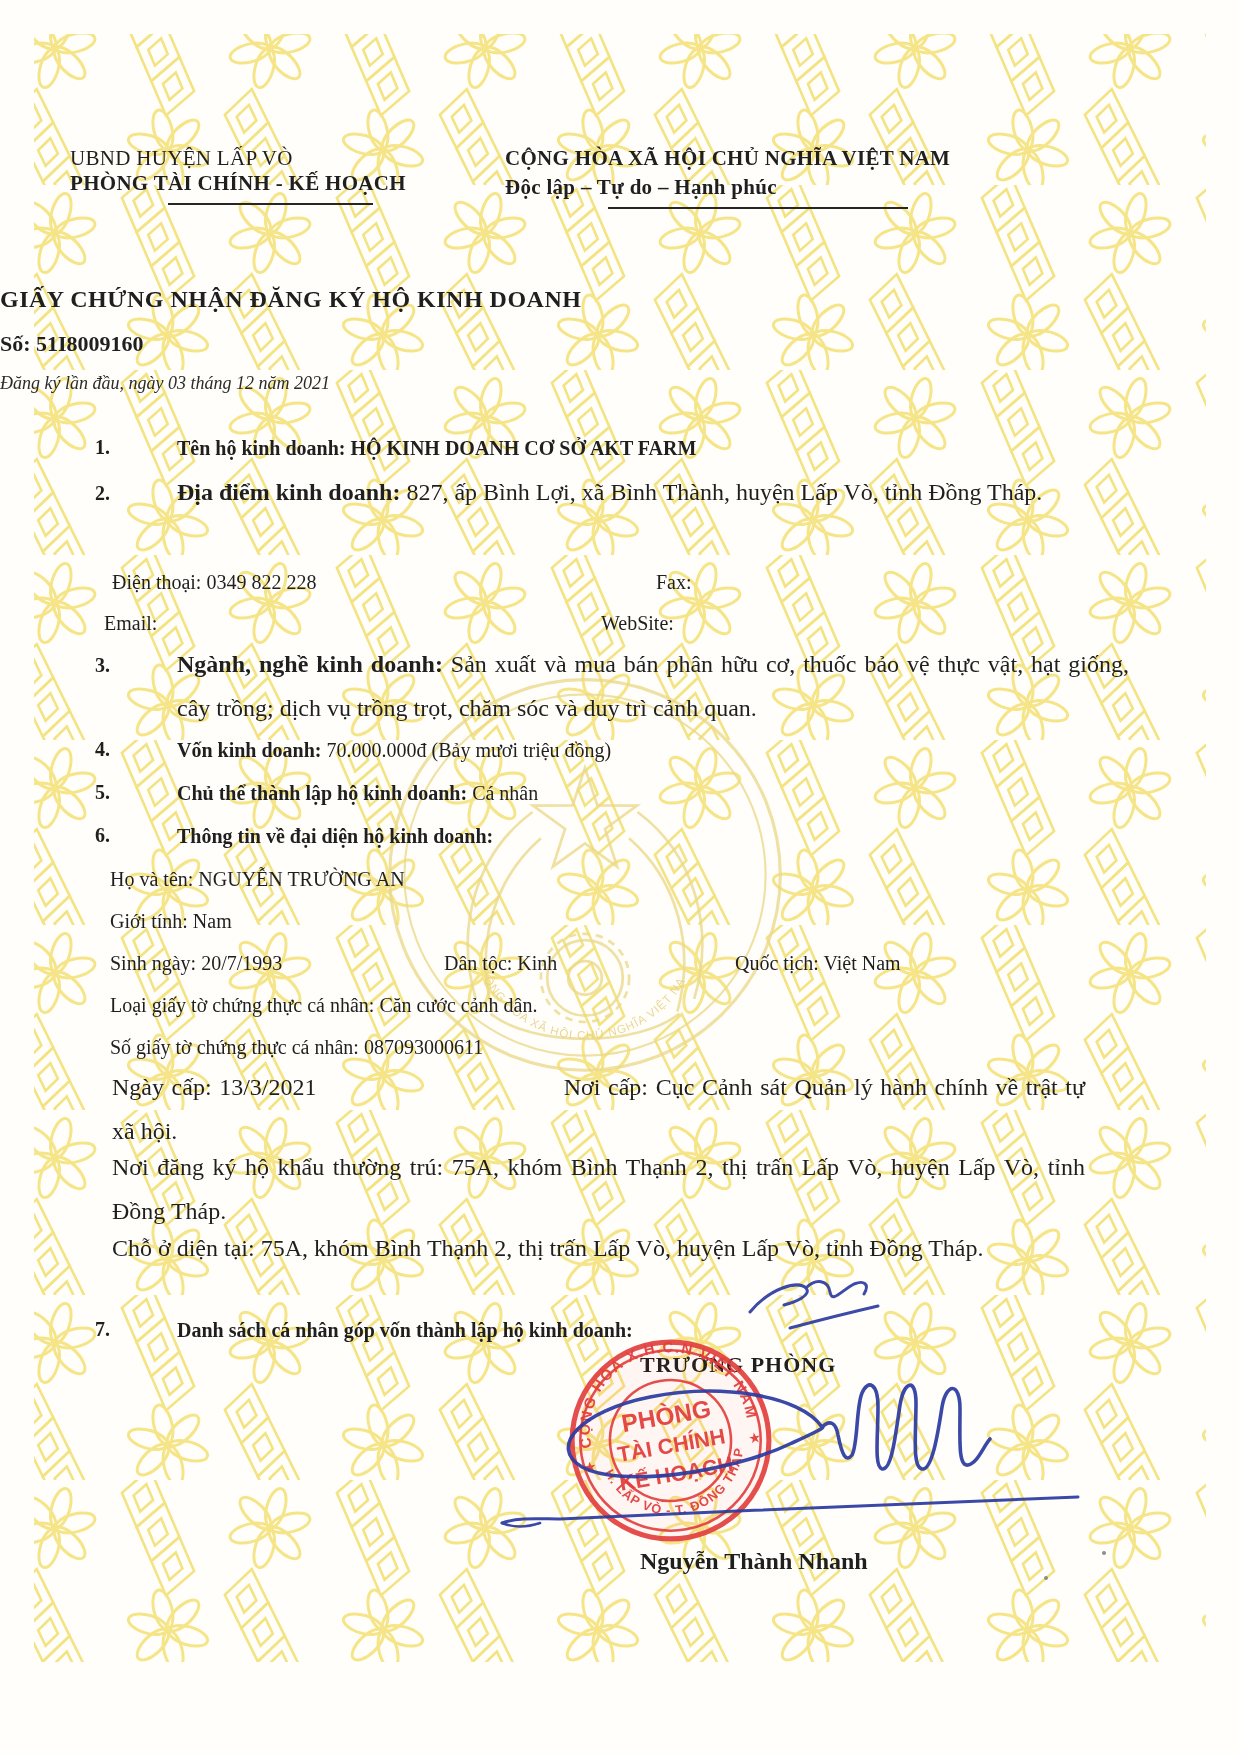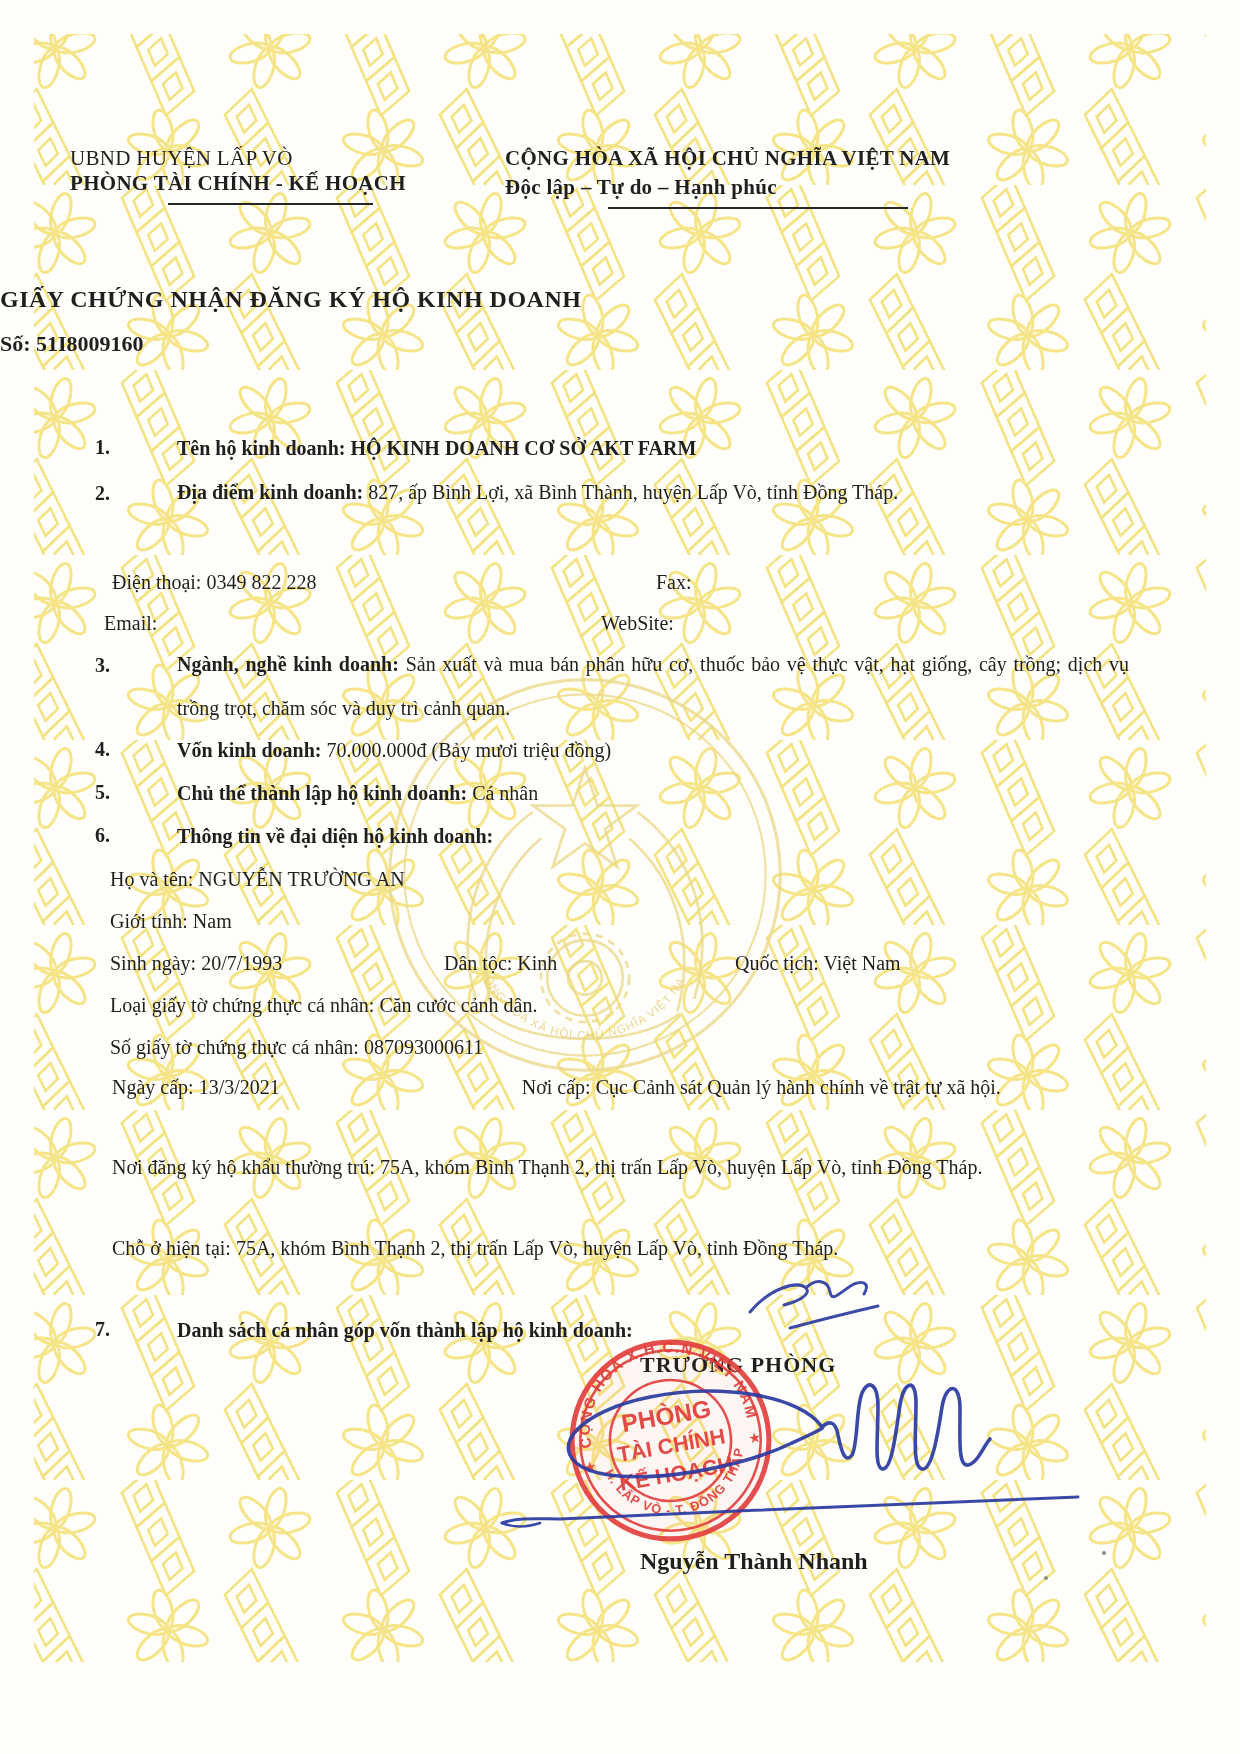--- a/index.html
+++ b/index.html
@@ -5,21 +5,21 @@
   html,body{margin:0;padding:0;background:#ffffff;}
   .page{
     position:relative;width:1240px;height:1754px;overflow:hidden;
     background:#fffefb;color:#1f1f1f;
     font-family:"Liberation Serif","DejaVu Serif",serif;
   }
   .abs{position:absolute;}
   .b{font-weight:bold;}
   .ctr{text-align:left;}
   .body-text{font-size:20px;line-height:1.2;}
-  .para{font-size:20px;line-height:44px;text-align:justify;}
+  .para{font-size:24px;line-height:44px;text-align:justify;}
   .num{position:absolute;left:95px;font-size:20px;font-weight:bold;}
   .itxt{position:absolute;left:133px;margin-left:44px;}
   .rule{height:2px;background:#262626;margin:7px auto 0 auto;}
   .hdr{font-size:21px;letter-spacing:.3px;}
   .title-main{font-size:24px;font-weight:bold;letter-spacing:.5px;}
   .title-no{font-size:22px;font-weight:bold;}
   .title-reg{font-size:18px;font-style:italic;color:#2b2b2b;}
   .gap{display:inline-block;width:232px;}
   .stamp-wrap{position:absolute;left:568px;top:1338px;width:205px;height:205px;transform:rotate(-10deg);}
   .sig-svg{position:absolute;left:470px;top:1335px;width:640px;height:210px;}
@@ -90,20 +90,21 @@
   </div>
 
   <div class="abs ctr" style="left:505px;top:146px;width:505px">
     <div class="hdr b">CỘNG HÒA XÃ HỘI CHỦ NGHĨA VIỆT NAM</div>
     <div class="hdr b" style="margin-top:4px">Độc lập – Tự do – Hạnh phúc</div>
     <div class="rule" style="width:300px"></div>
   </div>
 
   <div class="abs ctr title-main" style="left:0;top:286px;width:1140px">GIẤY CHỨNG NHẬN ĐĂNG KÝ HỘ KINH DOANH</div>
   <div class="abs ctr title-no" style="left:0;top:331px;width:1140px">Số: 51I8009160</div>
+  <div class="abs ctr title-reg" style="left:0;top:373px;width:1140px">Đăng ký lần đầu, ngày 03 tháng 12 năm 2021</div>
 
   <div>
     <span class="num" style="top:436px">1.</span>
     <div class="itxt body-text" style="top:436px;width:952px">
       <span class="b">Tên hộ kinh doanh:</span>
       <span class="b">HỘ KINH DOANH CƠ SỞ AKT FARM</span>
     </div>
   </div>
 
   <div>
@@ -188,21 +189,21 @@
     <span>Nơi cấp:</span>
     <span>Cục Cảnh sát Quản lý hành chính về trật tự xã hội.</span>
   </div>
 
   <div class="abs para" style="left:112px;top:1145px;width:973px">
     <span>Nơi đăng ký hộ khẩu thường trú:</span>
     <span>75A, khóm Bình Thạnh 2, thị trấn Lấp Vò, huyện Lấp Vò, tỉnh Đồng Tháp.</span>
   </div>
 
   <div class="abs para" style="left:112px;top:1226px;width:973px">
-    <span>Chỗ ở hiện tại:</span>
+    <span>Chỗ ở diện tại:</span>
     <span>75A, khóm Bình Thạnh 2, thị trấn Lấp Vò, huyện Lấp Vò, tỉnh Đồng Tháp.</span>
   </div>
 
   <div>
     <span class="num" style="top:1318px">7.</span>
     <div class="itxt body-text b" style="top:1318px;width:952px">Danh sách cá nhân góp vốn thành lập hộ kinh doanh:</div>
   </div>
 
   <svg class="note-svg" viewBox="0 0 150 70" aria-hidden="true">
     <g fill="none" stroke="#2c3ba1" stroke-width="3" stroke-linecap="round" opacity="0.92">

